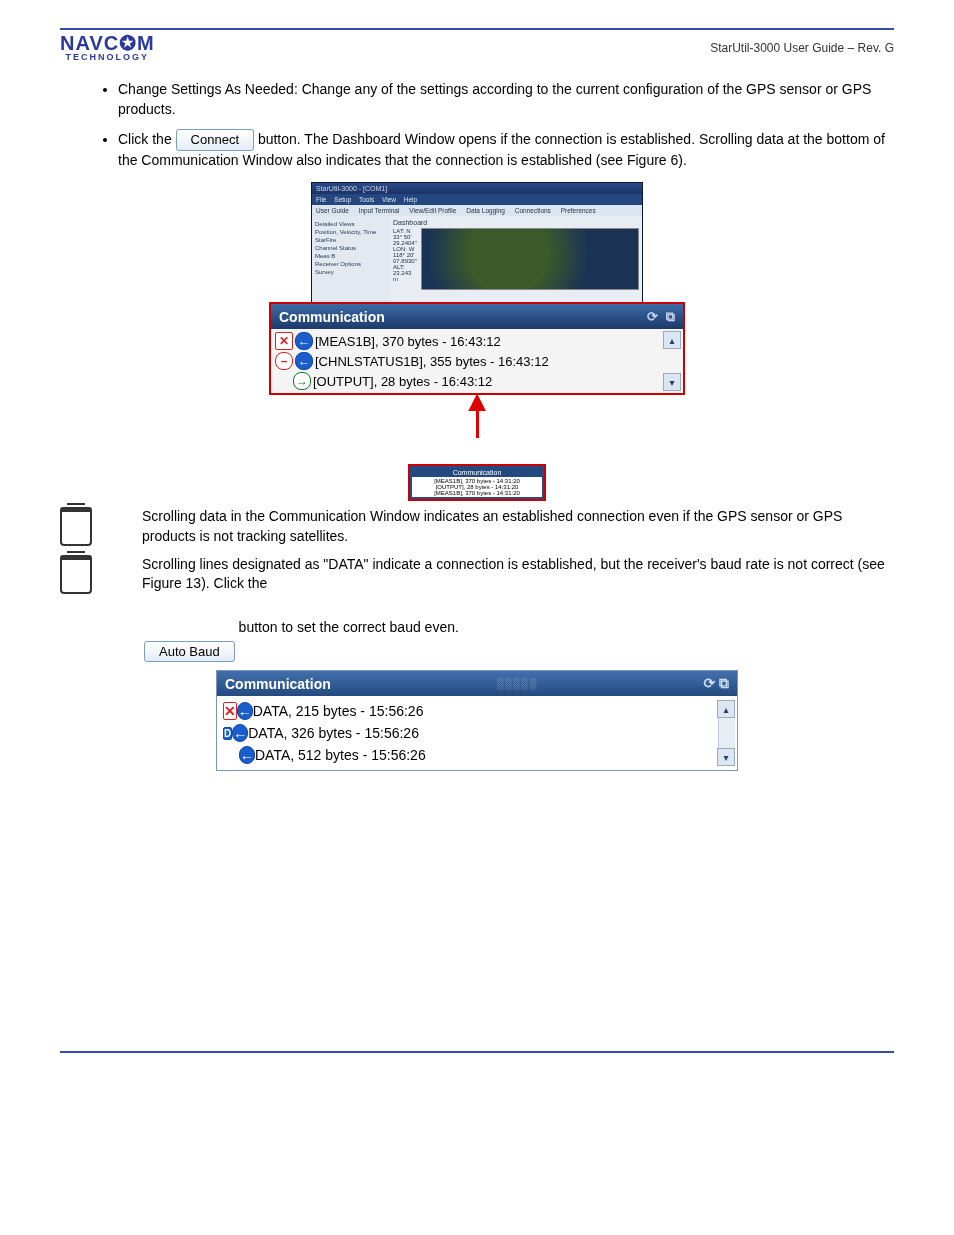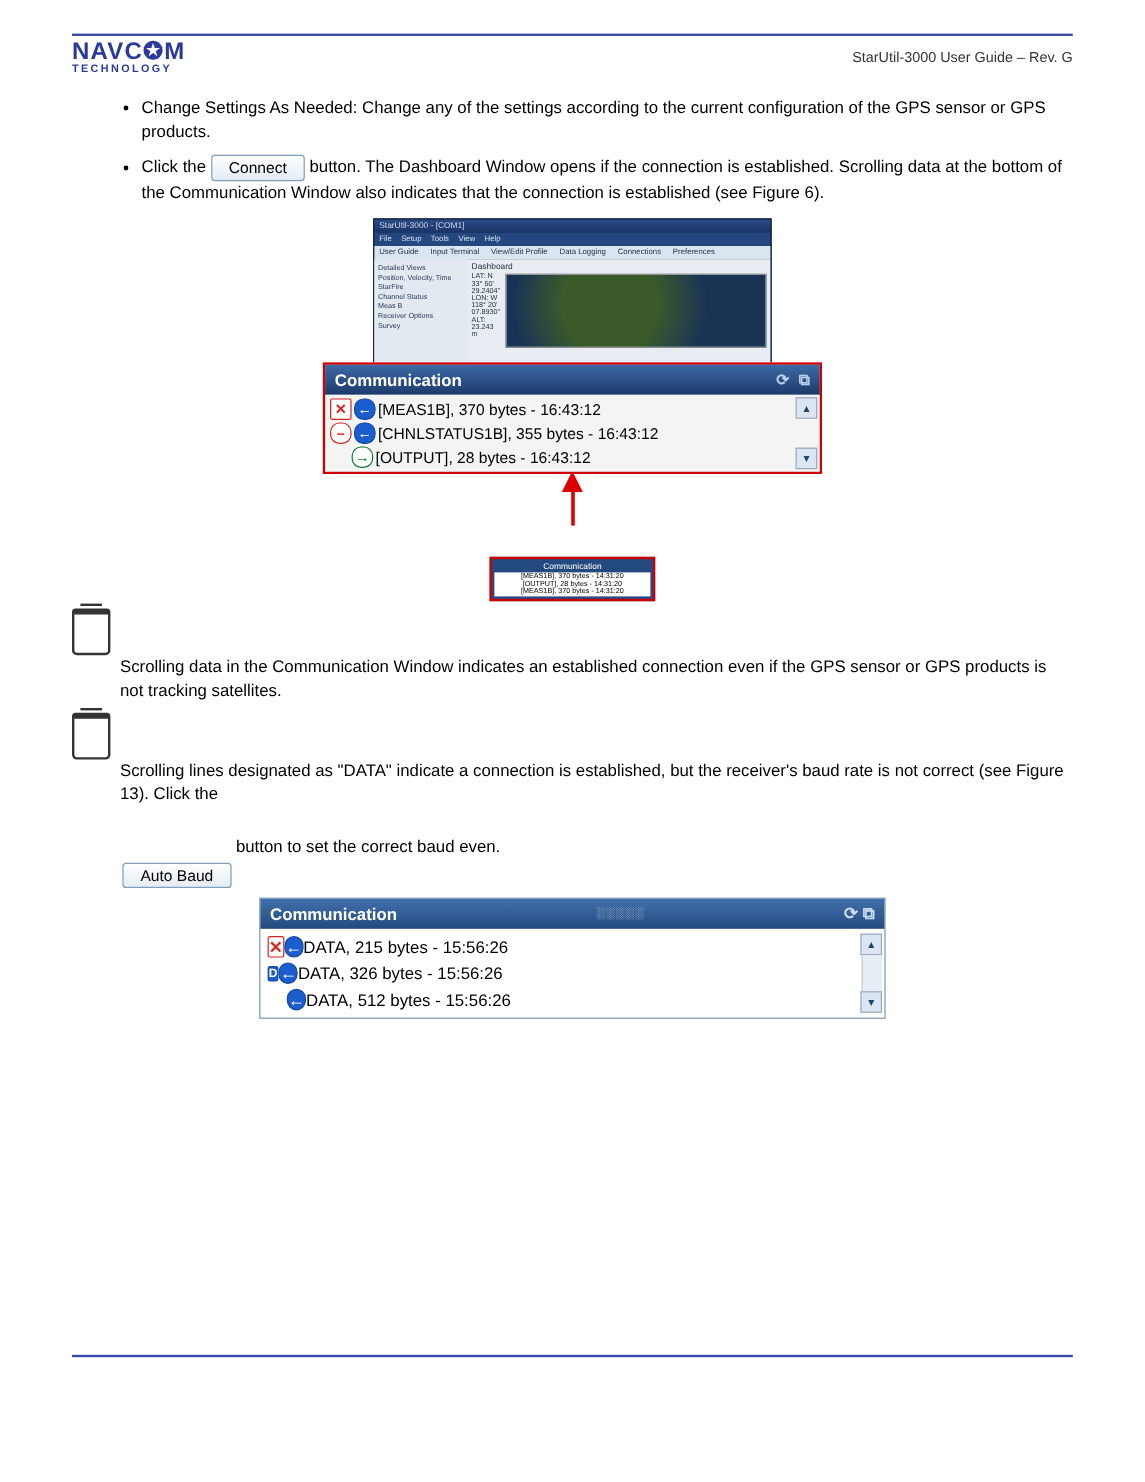--- a/index.html
+++ b/index.html
@@ -19,20 +19,21 @@
   .hr-top, .hr-bottom {
     height: 2px;
     background: #3a4aa8;
     margin: 0 0 4px 0;
   }
   .header-line {
     display: flex;
     align-items: center;
     justify-content: space-between;
     margin-bottom: 18px;
+    text-align: center;
   }
   .logo {
     font-weight: 900;
     letter-spacing: 1px;
     font-size: 20px;
     color: #2a3a9c;
     line-height: 0.9;
   }
   .logo-sub {
     font-size: 9px;
@@ -124,21 +125,21 @@
     border:2px solid #c00;
     display:inline-block;
     margin-top:30px;
     background:#264a86;
     color:#cde;
     font-size:7px;
     padding:2px;
     width:130px;
   }
   .fig-caption { text-align:center; font-size:12px; margin:4px 0 16px 0; }
-  .note-row { display:flex; align-items:flex-start; margin:6px 0 8px 0;flex-direction:column; }
+  .note-row { display:flex; align-items:flex-start; margin:6px 0 8px 0; }
   .note-icon {
     width:28px; height:32px; border:2px solid #333; border-top:5px solid #333;
     border-radius:3px 3px 4px 4px; margin-right:10px; flex:none; position:relative;
     background:#fff;
   }
   .note-icon:before { content:""; position:absolute; top:-9px; left:5px; right:5px; height:4px;
     border-top:2px solid #333; }
   .note-text { flex:1; font-size:14px; line-height:1.4; padding-left:40px; }
   .btn-auto { margin-left:2px;margin-top:47px; }
 

